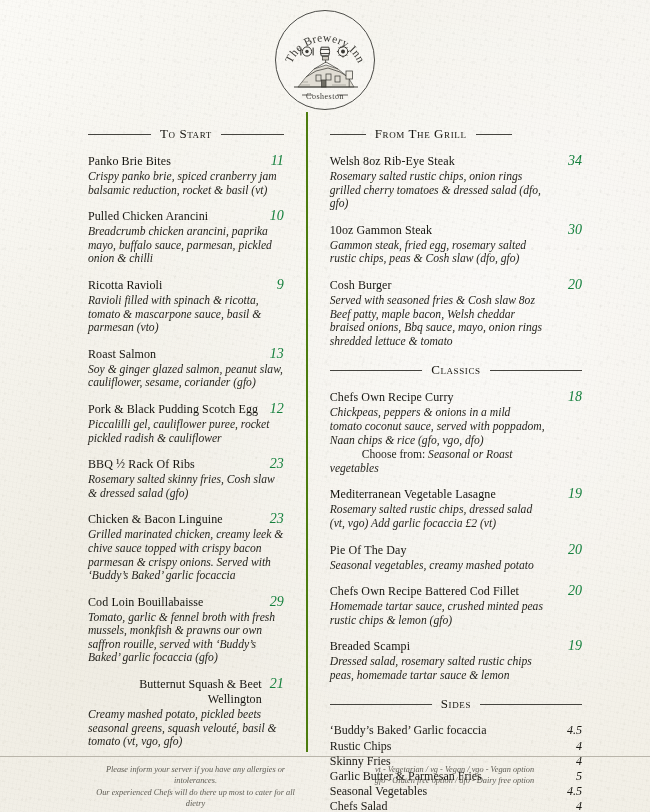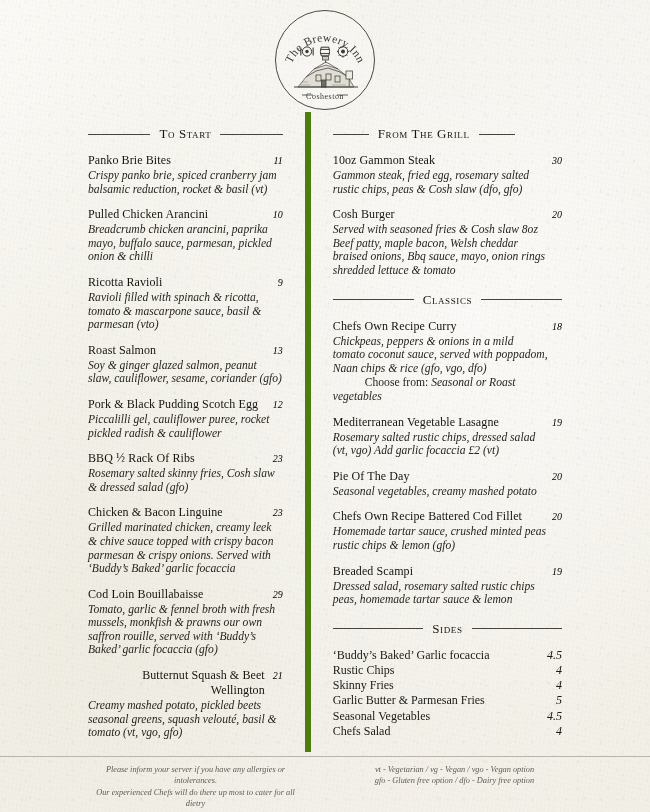--- a/index.html
+++ b/index.html
@@ -72,21 +72,21 @@
   .columns {
     display: flex;
     padding: 0 0 0 0;
     height: 640px;
   }
   .col {
     box-sizing: border-box;
     position: relative;
   }
   .col-left  { width: 325px; padding: 0 22px 0 88px; }
-  .col-right { width: 369px; padding: 0 88px 0 22px; border-left: 6px solid #4d7c0f; }
+  .col-right { width: 369px; padding: 0 68px 0 22px; border-left: 2px solid #4d7c0f; }
 
   
   .section-head {
     display: flex;
     align-items: center;
     gap: 9px;
     margin: 14px 0 11px;
   }
   .section-head .rule {
     flex: 1 1 auto;
@@ -112,22 +112,22 @@
   }
   .dish-name {
     font-weight: normal;
     font-size: 12px;
     letter-spacing: .1px;
     color: #15140f;
     text-align: right;
   }
   .dish-price {
     font-style: italic;
-    font-size: 10px;
-    color: #000000;
+    font-size: 14px;
+    color: #15803d;
     white-space: nowrap;
     text-align: right;
   }
   .dish-desc {
     font-style: italic;
     font-size: 11.6px;
     line-height: 13.6px;
     color: #26251f;
     margin-top: 1px;
     max-width: 215px;
@@ -326,20 +326,27 @@
 
     <div class="col col-right">
 
       <div class="section">
         <div class="section-head">
           <div class="rule short"></div>
           <div class="section-title">From The Grill</div>
           <div class="rule short"></div>
         </div>
 
+        <div class="dish">
+          <div class="dish-row">
+            <span class="dish-name">Welsh 8oz Rib-Eye Steak</span>
+            <span class="dish-price">34</span>
+          </div>
+          <div class="dish-desc">Rosemary salted rustic chips, onion rings grilled cherry tomatoes &amp; dressed salad (dfo, gfo)</div>
+        </div>
 
         <div class="dish">
           <div class="dish-row">
             <span class="dish-name">10oz Gammon Steak</span>
             <span class="dish-price">30</span>
           </div>
           <div class="dish-desc">Gammon steak, fried egg, rosemary salted rustic chips, peas &amp; Cosh slaw (dfo, gfo)</div>
         </div>
 
         <div class="dish">

